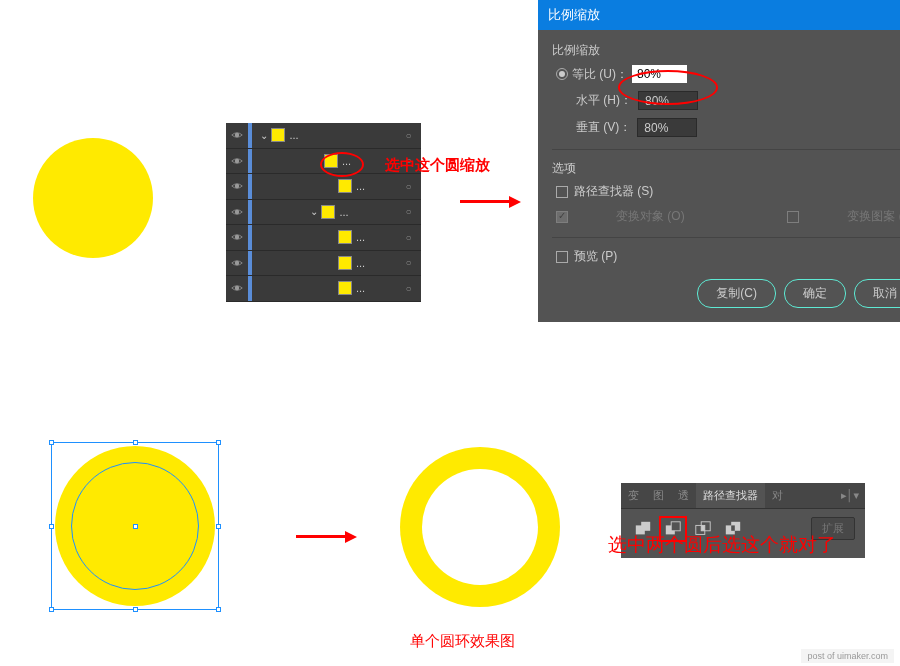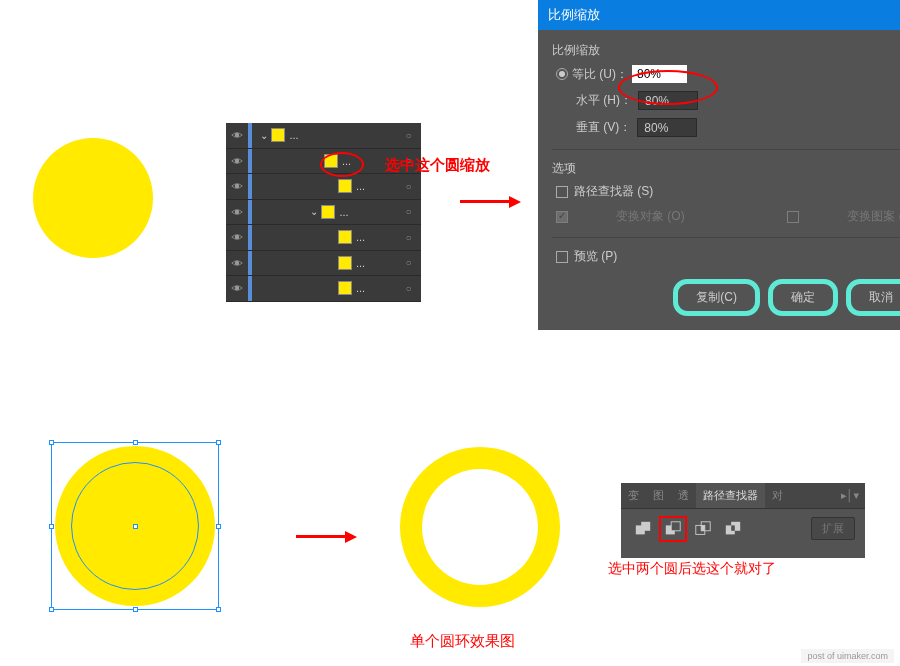--- a/index.html
+++ b/index.html
@@ -45,21 +45,21 @@
     .sub-row { display: flex; align-items: center; margin: 4px 0 8px 24px; font-size: 12px; gap: 6px; }
     .darkfield { background: #3a3a3a; color: #ccc; border: 1px solid #2a2a2a; padding: 2px 6px; width: 60px; font-size: 12px; height: 19px; }
     .hr { border-top: 1px solid #444; margin: 12px 0 10px; }
     .chk-row { display: flex; align-items: center; margin: 3px 0 8px 4px; font-size: 12px; gap: 6px; }
     .chk { width: 12px; height: 12px; border: 1px solid #aaa; display: inline-block; }
     .chk.dis { opacity: 0.5; }
     .chk.ck { background: #888; position: relative; }
     .chk.ck::after { content: '✓'; color: #333; font-size: 10px; position: absolute; top: -2px; left: 1px; }
     .disabled { color: #777; gap: 48px; }
     .dlg-btns { display: flex; gap: 8px; justify-content: flex-end; margin-top: 14px; }
-    .btn { background: transparent; border: 5px solid #5eead4; color: #ccc; border-radius: 14px; padding: 5px 18px; font-size: 12px; cursor: pointer; }
+    .btn { background: transparent; border: 1px solid #5eead4; color: #ccc; border-radius: 14px; padding: 5px 18px; font-size: 12px; cursor: pointer; }
     
     
     .sel-shape { position: absolute; left: 55px; top: 446px; width: 160px; height: 160px; }
     .bigcirc { width: 160px; height: 160px; background: #ffea00; border-radius: 50%; position: absolute; }
     .smcirc-outline { width: 128px; height: 128px; border: 1px solid #1e90ff; border-radius: 50%; position: absolute; left: 16px; top: 16px; }
     .bbox { position: absolute; left: -4px; top: -4px; width: 168px; height: 168px; border: 1px solid #1e90ff; }
     .handle { width: 5px; height: 5px; background: #fff; border: 1px solid #1e90ff; position: absolute; }
     .h1 { left: -3px; top: -3px; } .h2 { left: 50%; top: -3px; margin-left: -2px; } .h3 { right: -3px; top: -3px; }
     .h4 { left: -3px; top: 50%; margin-top: -2px; } .h5 { right: -3px; top: 50%; margin-top: -2px; }
     .h6 { left: -3px; bottom: -3px; } .h7 { left: 50%; bottom: -3px; margin-left: -2px; } .h8 { right: -3px; bottom: -3px; }
@@ -77,21 +77,21 @@
     .pf-tab { padding: 5px 7px; color: #888; cursor: pointer; }
     .pf-tab.active { color: #ddd; background: #535353; }
     .pf-menu { margin-left: auto; padding: 4px 6px; color: #888; }
     .pf-body { padding: 8px 10px 10px; background: #535353; }
     .pf-label { font-size: 11px; margin-bottom: 5px; }
     .pf-icons { display: flex; gap: 6px; align-items: center; margin-bottom: 8px; }
     .pfi { width: 24px; height: 22px; display: flex; justify-content: center; align-items: center; cursor: pointer; }
     .pfi svg { width: 18px; height: 18px; }
     .pfi.hl { outline: 2px solid #ff0000; }
     .expand-btn { margin-left: auto; background: #484848; border: 1px solid #333; color: #777; padding: 3px 10px; font-size: 11px; border-radius: 2px; }
-    .anno2 { position: absolute; left: 608px; top: 560px; color: #ff0000; font-size: 14px; font-weight: 500; z-index: 10; }
+    .anno2 { position: absolute; left: 608px; top: 532px; color: #ff0000; font-size: 19px; font-weight: 500; z-index: 10; }
     
     .watermark { position: absolute; right: 6px; bottom: 3px; color: #999; font-size: 9px; background: #f4f4f4; padding: 2px 6px; }
   </style>
 </head>
 <body>
 
 <div class="circle-1"></div>
 
 <div class="layers">
   <div class="layer-row">

